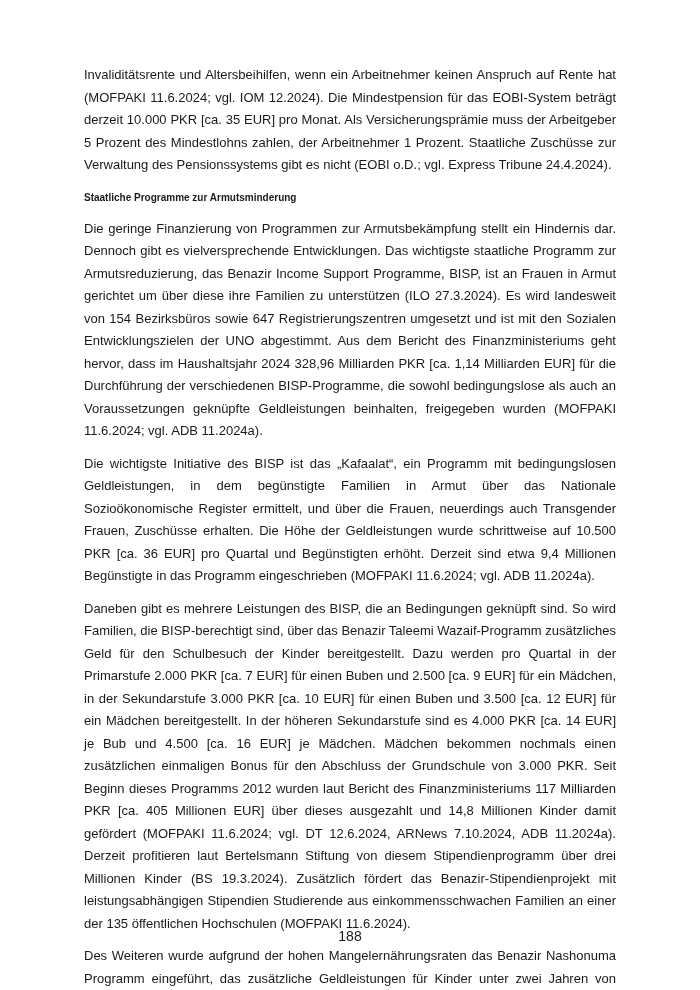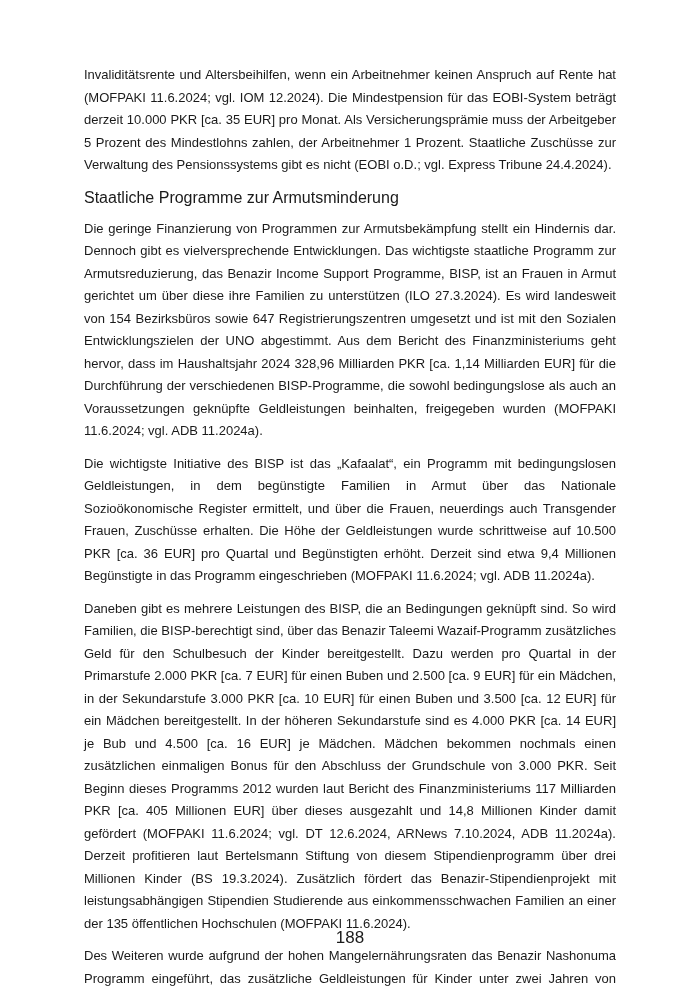--- a/index.html
+++ b/index.html
@@ -8,35 +8,35 @@
     position: absolute;
     left: 84px;
     top: 64px;
     width: 532px;
     font-family: "Liberation Sans", sans-serif;
     font-size: 13px;
     line-height: 22.5px;
     color: #1a1a1a;
   }
   p { margin: 0 0 10px 0; text-align: justify; hyphens: manual; }
-  h3 { margin: 0 0 9px 0; font-size: 16px; font-weight: normal; line-height: 22px; }
+  h3 { margin: 0 0 9px 0; font-size: 10px; font-weight: bold; line-height: 22px; }
   .ref {
     text-decoration-color: #8a8a8a;
     text-underline-offset: 3px;
     text-decoration-thickness: 1px;
     cursor: pointer;
   }
   .footer {
     position: absolute;
     top: 928px;
     left: 0;
     width: 700px;
     text-align: center;
     font-family: "Liberation Sans", sans-serif;
-    font-size: 17px;
+    font-size: 14px;
     color: #1a1a1a;
   }
 </style>
 </head>
 <body>
 
 <div class="page">
   <p><span>Invaliditätsrente und Altersbeihilfen, wenn ein Arbeitnehmer keinen Anspruch auf Rente hat (</span><span class="ref">MOFPAKI 11.6.2024</span><span>; vgl. </span><span class="ref">IOM 12.2024</span><span>). Die Mindestpension für das EOBI-System beträgt derzeit 10.000 PKR [ca. 35 EUR] pro Monat. Als Versicherungsprämie muss der Arbeitgeber 5 Prozent des Mindestlohns zahlen, der Arbeitnehmer 1 Prozent. Staatliche Zuschüsse zur Verwaltung des Pensionssystems gibt es nicht (</span><span class="ref">EOBI o.D.</span><span>; vgl. </span><span class="ref">Express Tribune 24.4.2024</span><span>).</span></p>
   <h3>Staatliche Programme zur Armutsminderung</h3>
   <p><span>Die geringe Finanzierung von Programmen zur Armutsbekämpfung stellt ein Hindernis dar. Dennoch gibt es vielversprechende Entwicklungen. Das wichtigste staatliche Programm zur Armutsreduzierung, das Benazir Income Support Programme, BISP, ist an Frauen in Armut gerichtet um über diese ihre Familien zu unterstützen (</span><span class="ref">ILO 27.3.2024</span><span>). Es wird landesweit von 154 Bezirksbüros sowie 647 Registrierungszentren umgesetzt und ist mit den Sozialen Entwick­lungszielen der UNO abgestimmt. Aus dem Bericht des Finanzministeriums geht hervor, dass im Haushaltsjahr 2024 328,96 Milliarden PKR [ca. 1,14 Milliarden EUR] für die Durchführung der verschiedenen BISP-Programme, die sowohl bedingungslose als auch an Voraussetzun­gen geknüpfte Geldleistungen beinhalten, freigegeben wurden (</span><span class="ref">MOFPAKI 11.6.2024</span><span>; vgl. </span><span class="ref">ADB 11.2024a</span><span>).</span></p>

